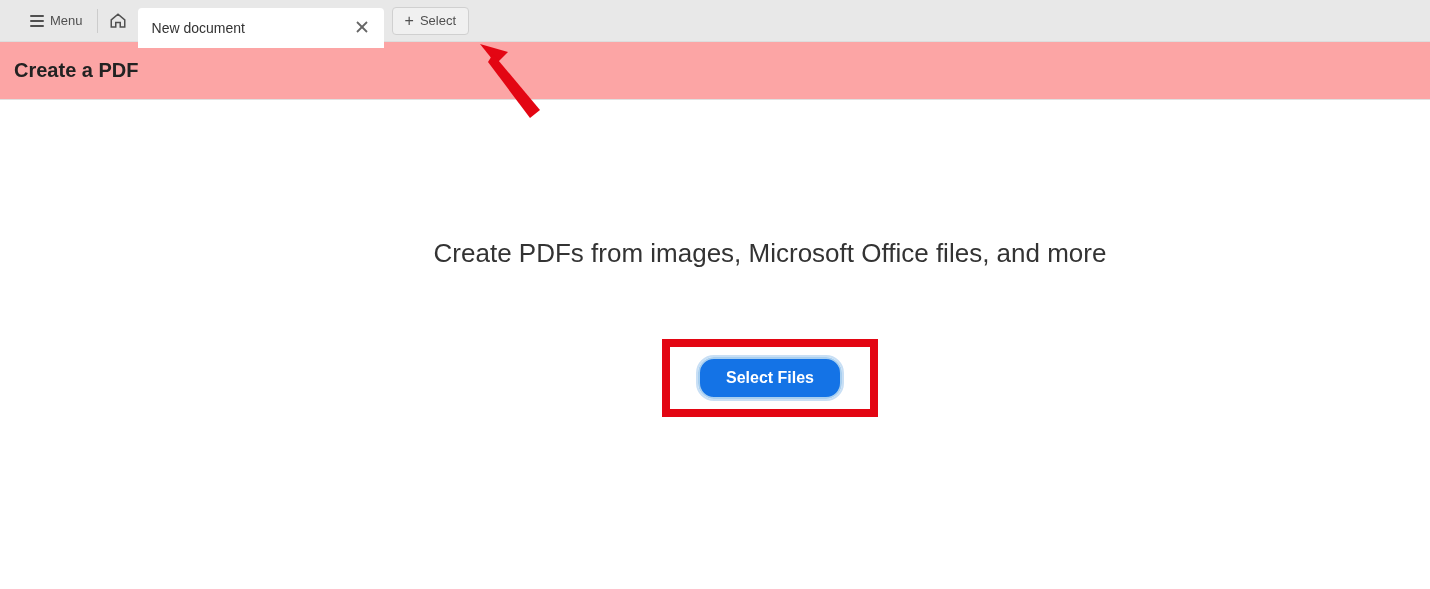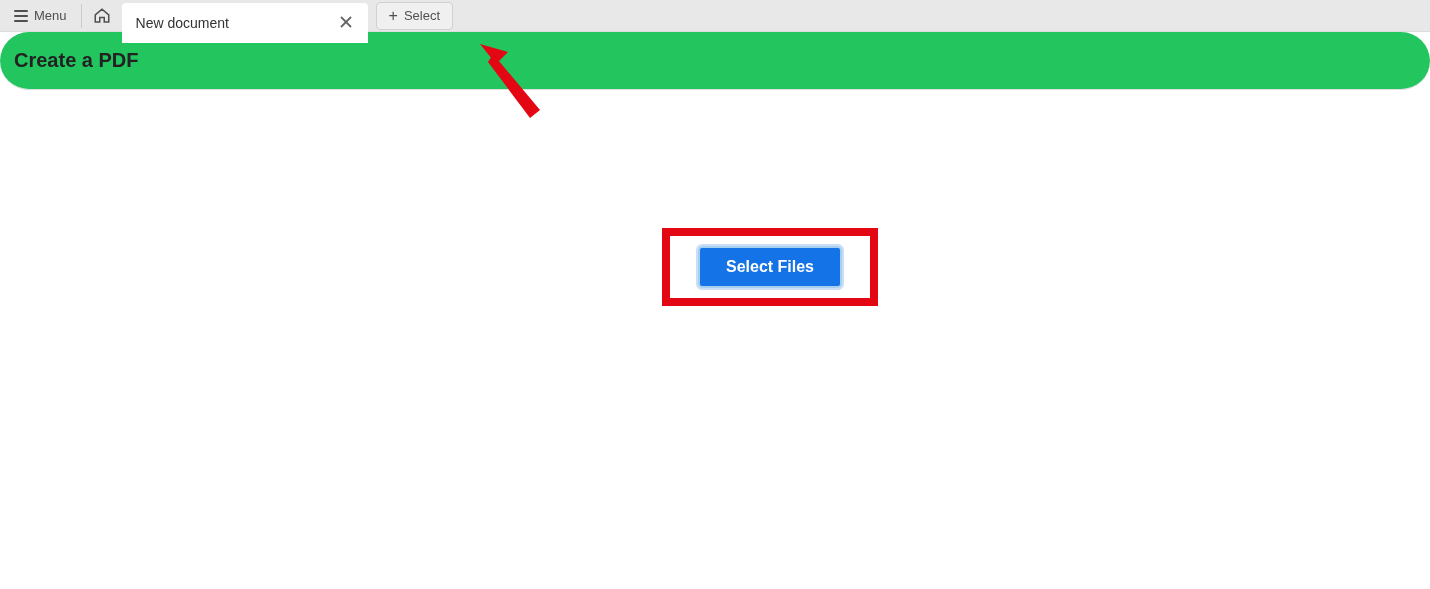--- a/index.html
+++ b/index.html
@@ -9,25 +9,25 @@
       font-family: -apple-system, BlinkMacSystemFont, "Segoe UI", Arial, sans-serif;
     }
     body {
       width: 1430px;
       height: 589px;
       background: #ffffff;
       position: relative;
       overflow: hidden;
     }
     .top-bar {
-      height: 32px;
+      height: 42px;
       background: #e8e8e8;
       display: flex;
       align-items: center;
-      padding: 0;
+      padding: 16px;
       border-bottom: 1px solid #ddd;
     }
     .menu-button {
       display: flex;
       align-items: center;
       gap: 6px;
       padding: 0 14px;
       height: 100%;
       cursor: pointer;
       color: #505050;
@@ -91,26 +91,25 @@
       color: #505050;
       font-size: 13px;
     }
     .plus-icon {
       font-size: 16px;
       font-weight: 300;
       line-height: 1;
     }
     .header-bar {
       height: 58px;
-      background: #22c55e;
+      background: #fca5a5;
       display: flex;
       align-items: center;
       padding: 0 14px;
       border-bottom: 1px solid #e0e0e0;
-      border-radius: 29px;
     }
     .page-title {
       font-size: 20px;
       font-weight: 700;
       color: #222;
     }
     .content {
       padding-top: 138px;
       text-align: center;
       position: relative;
@@ -125,21 +124,21 @@
       display: inline-block;
       border: 8px solid #e30613;
       padding: 10px 28px;
       background: #ffffff;
       margin-left: 110px;
     }
     .select-files-button {
       background: #1473e6;
       color: #ffffff;
       border: 2px solid #a8cff0;
-      border-radius: 4px;
+      border-radius: 16px;
       padding: 10px 26px;
       font-size: 16px;
       font-weight: 600;
       cursor: pointer;
       outline: 2px solid #c8dff5;
       outline-offset: 0px;
     }
     .arrow-annotation {
       position: absolute;
       top: 42px;
@@ -180,20 +179,21 @@
     <span class="plus-icon">+</span>
     <span>Select</span>
   </div>
 </div>
 
 <div class="header-bar">
   <div class="page-title">Create a PDF</div>
 </div>
 
 <div class="content">
+  <div class="hero-text">Create PDFs from images, Microsoft Office files, and more</div>
   <div class="button-highlight">
     <button class="select-files-button">Select Files</button>
   </div>
 </div>
 
 <svg class="arrow-annotation" viewBox="0 0 80 80">
   <polygon points="2,2 30,10 18,22" fill="#e30613"></polygon>
   <polygon points="15,12 62,68 52,76 10,20" fill="#e30613"></polygon>
 </svg>
 

